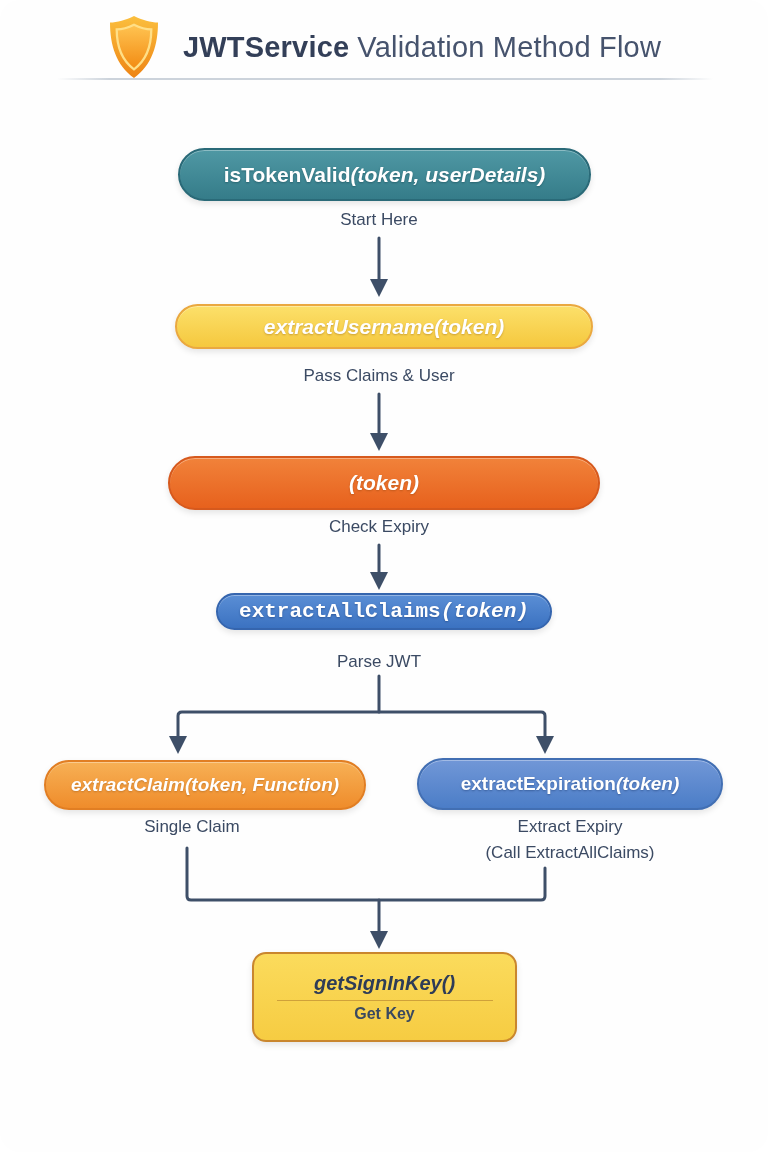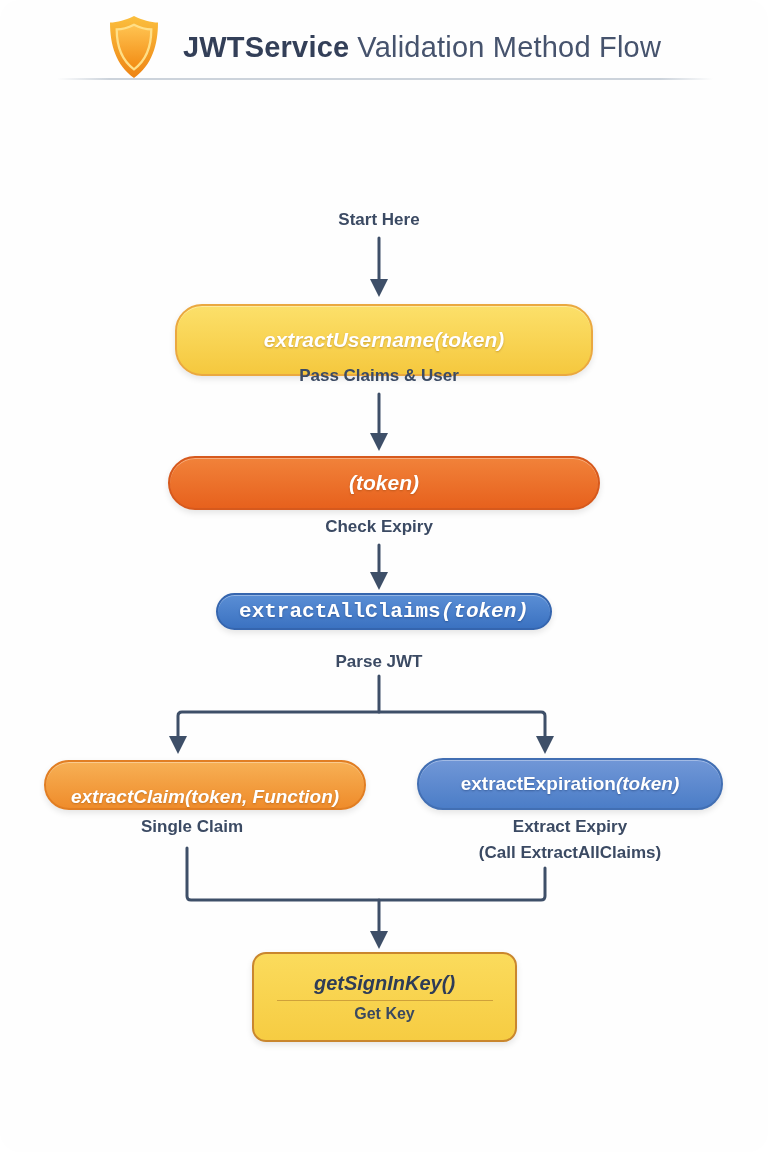--- a/index.html
+++ b/index.html
@@ -29,46 +29,46 @@
     position:absolute;display:flex;align-items:center;justify-content:center;
     white-space:nowrap;color:#fff;font-weight:bold;box-sizing:border-box;
     text-shadow:0 1px 2px rgba(95,45,0,.30);
     box-shadow:0 3px 6px rgba(0,0,0,.10), inset 0 1px 0 rgba(255,255,255,.35);
   }
   .args{font-style:italic;}
   .italic{font-style:italic;}
   .n1{left:178px;top:148px;width:413px;height:53px;border-radius:27px;font-size:21px;
       background:linear-gradient(180deg,#4f98a4,#357c89);border:2px solid #2a6a78;
       text-shadow:0 1px 2px rgba(10,50,60,.40);}
-  .n2{left:175px;top:304px;width:418px;height:72px;border-radius:27px;font-size:21px;
+  .n2{left:175px;top:304px;width:418px;height:45px;border-radius:27px;font-size:21px;
       background:linear-gradient(180deg,#fce06a,#f5c83e);border:2px solid #eaa840;}
   .n3{left:168px;top:456px;width:432px;height:54px;border-radius:27px;font-size:21px;
       background:linear-gradient(180deg,#f1823a,#e7611d);border:2px solid #d6591d;}
   .n4{left:216px;top:593px;width:336px;height:37px;border-radius:26px;font-size:21px;
       background:linear-gradient(180deg,#5a8ed5,#3b72c1);border:2px solid #3565ae;
       text-shadow:0 1px 2px rgba(15,40,90,.40);font-family:Liberation Mono, monospace;}
   .n5{left:44px;top:760px;width:322px;height:50px;border-radius:25px;font-size:19px;
-      background:linear-gradient(180deg,#f7b055,#ef8c2b);border:2px solid #e17e23;align-items:flex-end;}
+      background:linear-gradient(180deg,#f7b055,#ef8c2b);border:2px solid #e17e23;}
   .n6{left:417px;top:758px;width:306px;height:52px;border-radius:26px;font-size:19px;
       background:linear-gradient(180deg,#7197d7,#4b7dc7);border:2px solid #426fb3;
       text-shadow:0 1px 2px rgba(15,40,90,.40);}
   
   .node-final{
     position:absolute;left:252px;top:952px;width:265px;height:90px;border-radius:14px;
     background:linear-gradient(180deg,#fbdb5c,#f6cc42);border:2px solid #c9862e;
     box-sizing:border-box;display:flex;flex-direction:column;align-items:center;justify-content:center;
     box-shadow:0 3px 6px rgba(0,0,0,.10);
   }
   .final-title{font-size:20px;font-weight:bold;font-style:italic;color:#2e3c57;white-space:nowrap;}
   .final-divider{width:216px;height:1px;background:#cfa13a;margin:5px 0 4px 0;}
   .final-caption{font-size:16px;font-weight:600;color:#3a4960;}
   
   .caption{
     position:absolute;transform:translateX(-50%);color:#3b4a63;
-    font-size:17px;font-weight:700;white-space:nowrap;text-align:right;
+    font-size:17px;font-weight:400;white-space:nowrap;text-align:right;
   }
 </style>
 </head>
 <body>
 
 <div class="page">
 
   <div class="header">
     <svg class="shield" viewBox="0 0 54 64">
       <defs>
@@ -103,20 +103,24 @@
     <path class="w" d="M379 676 L379 712"></path>
     <path class="w" d="M178 738 L178 716 Q178 712 182 712 L541 712 Q545 712 545 716 L545 738"></path>
     <path class="head" d="M169 736 L187 736 L178 754 Z"></path>
     <path class="head" d="M536 736 L554 736 L545 754 Z"></path>
 
     <path class="w" d="M187 848 L187 896 Q187 900 191 900 L541 900 Q545 900 545 896 L545 868"></path>
     <line x1="379" y1="900" x2="379" y2="933"></line>
     <path class="head" d="M370 931 L388 931 L379 949 Z"></path>
   </svg>
 
+  <div class="node n1">
+    <span class="fn">isTokenValid</span>
+      <span class="args">(token, userDetails)</span>
+  </div>
   <div class="caption" style="left:379px;top:210px">Start Here</div>
 
   <div class="node n2">
     <span class="fn italic">extractUsername</span>
       <span class="args">(token)</span>
   </div>
   <div class="caption" style="left:379px;top:366px">Pass Claims &amp; User</div>
 
   <div class="node n3">
       <span class="args">(token)</span>

